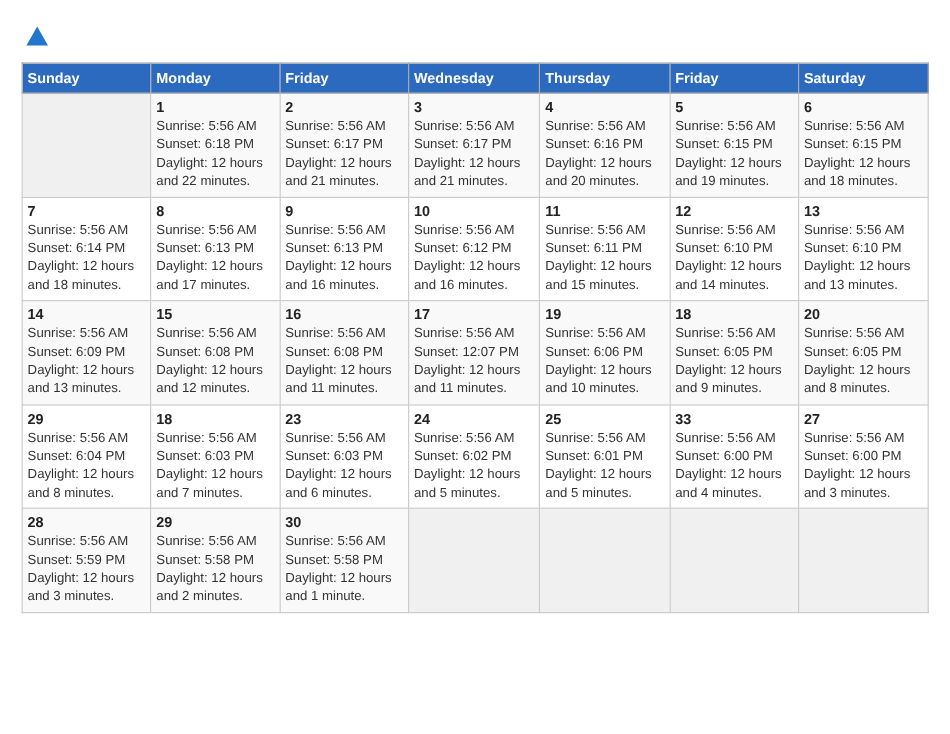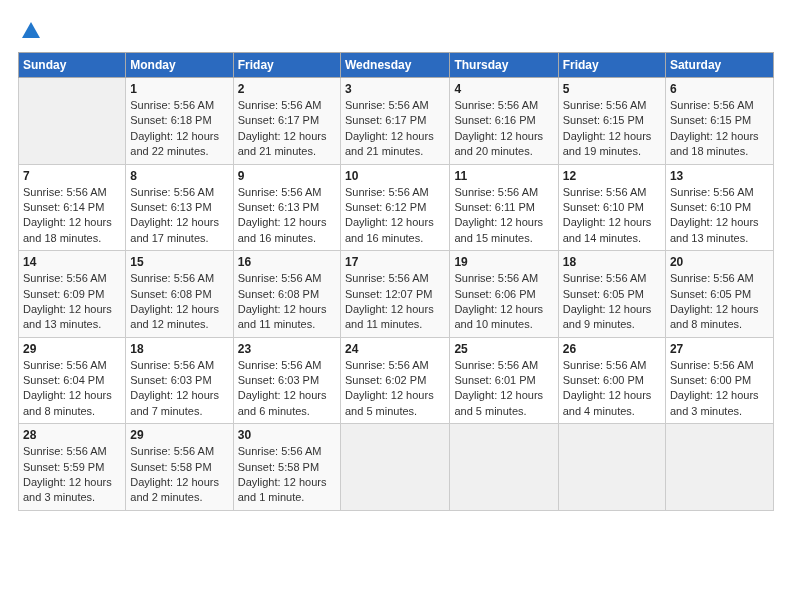--- a/index.html
+++ b/index.html
@@ -309,21 +309,21 @@
 and 5 minutes.</div>
           </td>
           <td>
             <span class="day-num">25</span>
             <div class="day-info">Sunrise: 5:56 AM
 Sunset: 6:01 PM
 Daylight: 12 hours
 and 5 minutes.</div>
           </td>
           <td>
-            <span class="day-num">26</span>
+            <span class="day-num">33</span>
             <div class="day-info">Sunrise: 5:56 AM
 Sunset: 6:00 PM
 Daylight: 12 hours
 and 4 minutes.</div>
           </td>
           <td>
             <span class="day-num">27</span>
             <div class="day-info">Sunrise: 5:56 AM
 Sunset: 6:00 PM
 Daylight: 12 hours

